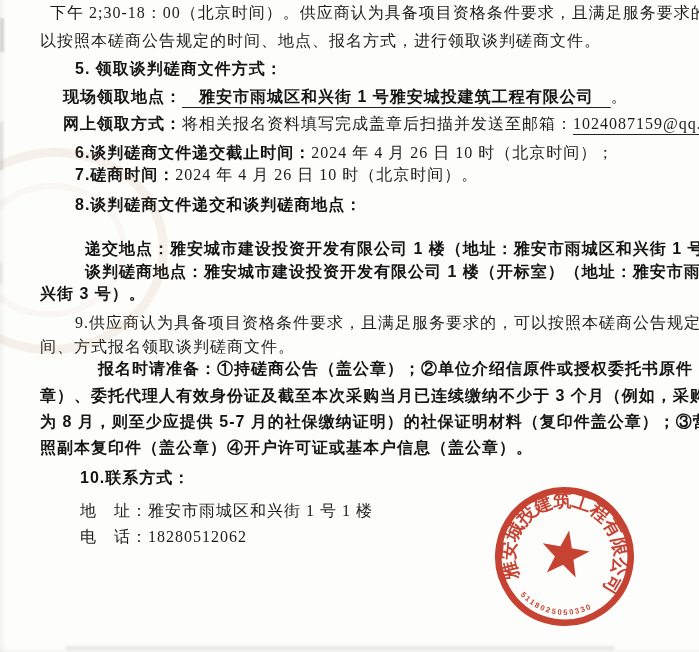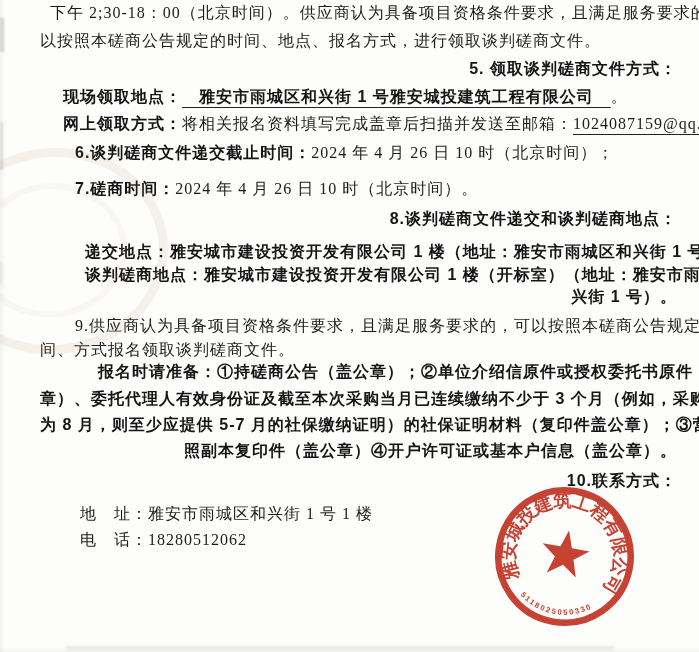--- a/index.html
+++ b/index.html
@@ -17,21 +17,21 @@
     background:linear-gradient(90deg, rgba(0,0,0,0.045) 0px, rgba(0,0,0,0) 6px),
                linear-gradient(0deg, rgba(0,0,0,0.03) 0px, rgba(0,0,0,0) 5px);
   }
   p.ln{
     margin:0;
     font-size:16px;
     line-height:22px;
     letter-spacing:1px;
     white-space:nowrap;
   }
-  .hb{ font-family:"Liberation Sans", sans-serif; font-weight:700; color:#151515;text-align:right; }
+  .hb{ font-family:"Liberation Sans", sans-serif; font-weight:700; color:#151515; }
   .rs{ font-weight:400; }
   .ul{
     text-decoration:underline;
     text-underline-offset:5px;
     text-decoration-thickness:1.4px;
     text-decoration-color:#222;
   }
   
   .seal{
     position:absolute; left:491px; top:483px;
@@ -78,29 +78,29 @@
   <p class="ln rs" style="padding-left:10px;margin-bottom:6px"><span>下午 2;30-18：00（北京时间）。供应商认为具备项目资格条件要求，且满足服务要求的，可</span></p>
   <p class="ln rs" style="margin-bottom:6px"><span>以按照本磋商公告规定的时间、地点、报名方式，进行领取谈判磋商文件。</span></p>
 
   <p class="ln hb" style="padding-left:35px;margin-bottom:6px"><span>5. 领取谈判磋商文件方式：</span></p>
 
   <p class="ln" style="padding-left:23px;margin-bottom:5px"><span class="hb">现场领取地点：</span><span class="hb ul">　雅安市雨城区和兴街 1 号雅安城投建筑工程有限公司　</span><span class="rs">。</span></p>
 
   <p class="ln" style="padding-left:23px;margin-bottom:7px"><span class="hb">网上领取方式：</span><span class="rs">将相关报名资料填写完成盖章后扫描并发送至邮箱：</span><span class="rs ul">1024087159@qq.com</span></p>
 
 
-  <p class="ln" style="padding-left:35px;margin-bottom:14px"><span class="hb">6.谈判磋商文件递交截止时间：</span><span class="rs">2024 年 4 月 26 日 10 时（北京时间）；</span></p>
+  <p class="ln" style="padding-left:35px;margin-bottom:0"><span class="hb">6.谈判磋商文件递交截止时间：</span><span class="rs">2024 年 4 月 26 日 10 时（北京时间）；</span></p>
 
   <p class="ln" style="padding-left:35px;margin-bottom:8px"><span class="hb">7.磋商时间：</span><span class="rs">2024 年 4 月 26 日 10 时（北京时间）。</span></p>
 
-  <p class="ln hb" style="padding-left:35px;margin-bottom:11px"><span>8.谈判磋商文件递交和谈判磋商地点：</span></p>
+  <p class="ln hb" style="padding-left:35px;margin-bottom:22px"><span>8.谈判磋商文件递交和谈判磋商地点：</span></p>
 
   <p class="ln hb" style="padding-left:45px;margin-bottom:1px"><span>递交地点：雅安城市建设投资开发有限公司 1 楼（地址：雅安市雨城区和兴街 1 号）。</span></p>
   <p class="ln hb" style="padding-left:45px;margin-bottom:0"><span>谈判磋商地点：雅安城市建设投资开发有限公司 1 楼（开标室）（地址：雅安市雨城区和</span></p>
-  <p class="ln hb" style="margin-bottom:7px"><span>兴街 1 号）。</span></p>
+  <p class="ln hb" style="margin-bottom:7px"><span>兴街 3 号）。</span></p>
 
   <p class="ln rs" style="padding-left:35px;margin-bottom:2px"><span>9.供应商认为具备项目资格条件要求，且满足服务要求的，可以按照本磋商公告规定的时</span></p>
   <p class="ln rs" style="margin-bottom:0"><span>间、方式报名领取谈判磋商文件。</span></p>
 
   <p class="ln hb" style="padding-left:58px;margin-bottom:5px"><span>报名时请准备：①持磋商公告（盖公章）；②单位介绍信原件或授权委托书原件（盖公</span></p>
   <p class="ln hb" style="margin-bottom:4px"><span>章）、委托代理人有效身份证及截至本次采购当月已连续缴纳不少于 3 个月（例如，采购当月</span></p>
   <p class="ln hb" style="margin-bottom:4px"><span>为 8 月，则至少应提供 5-7 月的社保缴纳证明）的社保证明材料（复印件盖公章）；③营业执</span></p>
   <p class="ln hb" style="margin-bottom:8px"><span>照副本复印件（盖公章）④开户许可证或基本户信息（盖公章）。</span></p>
 
   <p class="ln hb" style="padding-left:40px;margin-bottom:11px"><span>10.联系方式：</span></p>

